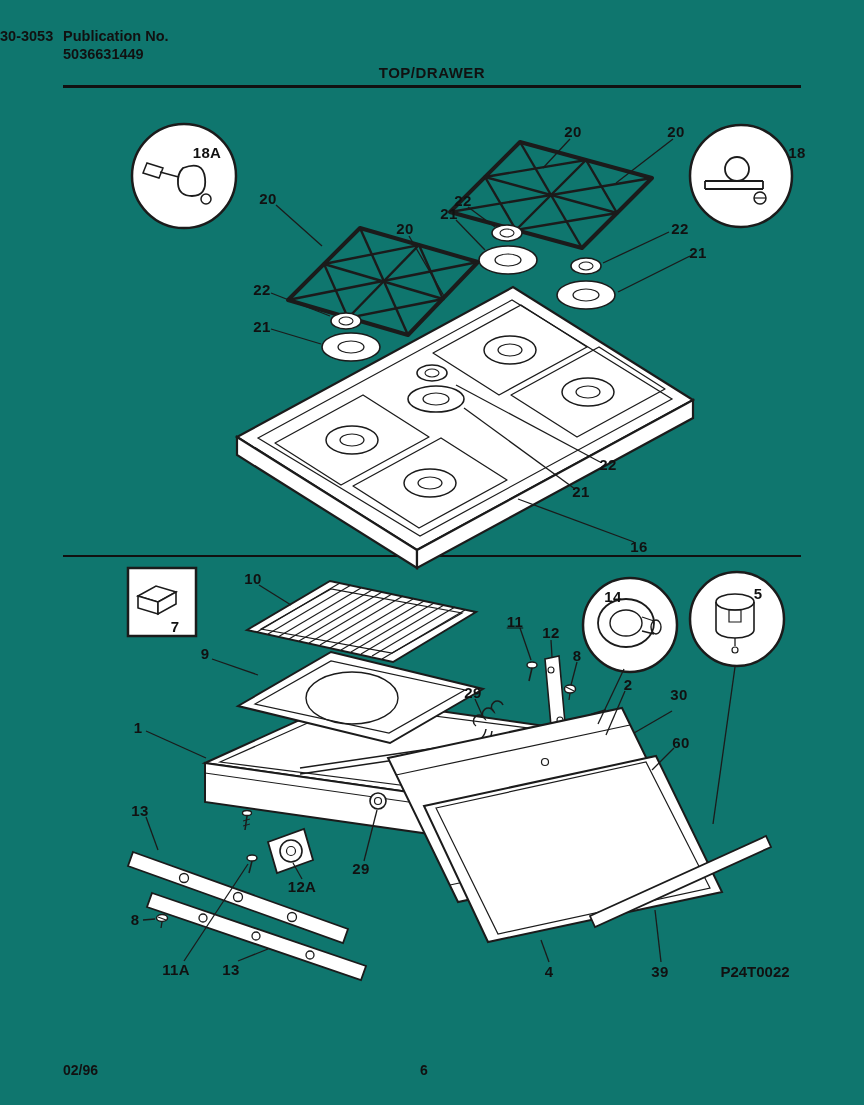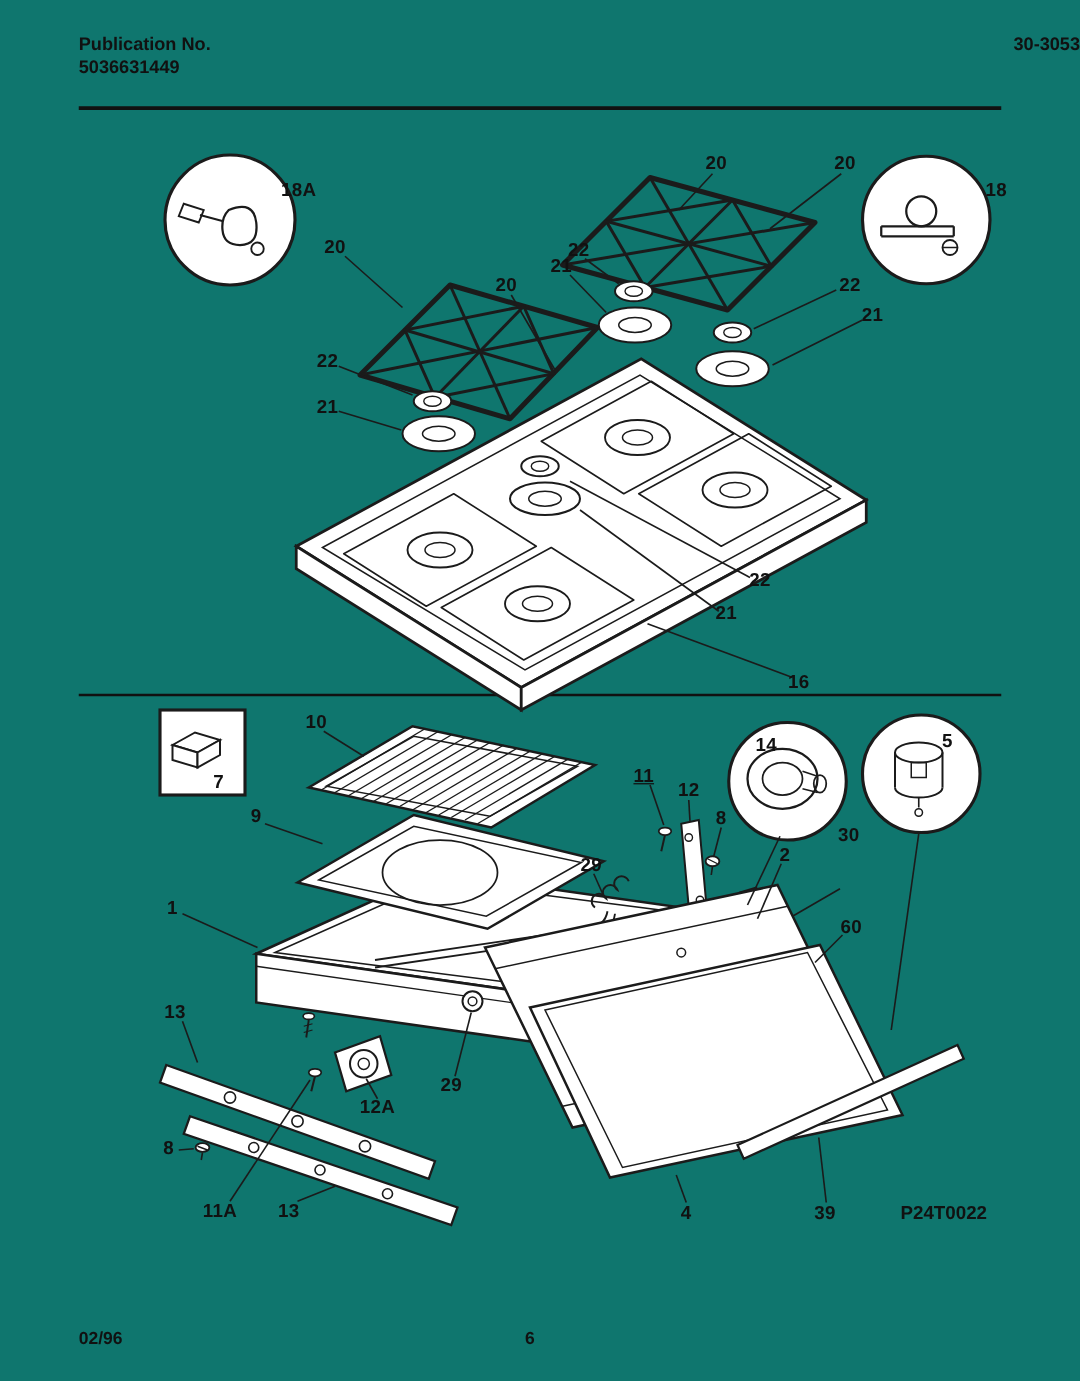--- a/index.html
+++ b/index.html
@@ -6,21 +6,21 @@
   html, body { background:#ffffff; }
   .page {
     position:relative; width:864px; height:1105px; margin:0 auto;
     background:#0f766e; color:#111;
     font-family:"Liberation Sans", sans-serif;
     overflow:hidden;
   }
   .abs { position:absolute; }
   .hdr-label   { left:63px;  top:28px;  font-size:14.5px; font-weight:bold; }
   .hdr-num     { left:63px;  top:46px;  font-size:14.5px; font-weight:bold; }
-  .hdr-doc     { left:0;     top:28px;  width:864px; text-align:right; font-size:14.5px; font-weight:bold; }
+  .hdr-doc     { left:0;     top:28px;  width:864px; text-align:left; font-size:14.5px; font-weight:bold; }
   .hdr-title   { left:0;     top:64px;  width:864px; text-align:center; font-size:15px;   font-weight:bold; letter-spacing:0.5px; }
   .rule        { left:63px;  top:85px;  width:738px; height:3px;  background:#111; }
   .divider     { left:63px;  top:555px; width:738px; height:2px;  background:#111; }
   .part-code   { left:755px; top:971px; transform:translate(-50%,-50%); font-size:15px; font-weight:bold; }
   .ftr-date    { left:63px;  top:1062px; font-size:14px; font-weight:bold; }
   .ftr-page    { left:0;     top:1062px; width:848px; text-align:center; font-size:14px; font-weight:bold; }
   .callout {
     position:absolute; transform:translate(-50%,-50%);
     font-size:15px; font-weight:bold; letter-spacing:0.3px; white-space:nowrap;
   }
@@ -29,20 +29,21 @@
   svg .wt  { stroke:#1b1b1b; fill:#ffffff; }
 </style>
 </head>
 <body>
 
 <div class="page">
 
   <div class="abs hdr-label">Publication No.</div>
   <div class="abs hdr-num">5036631449</div>
   <div class="abs hdr-doc">30-3053</div>
+  <div class="abs hdr-title">TOP/DRAWER</div>
   <div class="abs rule"></div>
   <div class="abs divider"></div>
 
   <svg class="diagram" viewBox="0 0 864 1105">
 
     <g>
       <polygon class="wt" stroke-width="2.2" points="237,437 513,287 693,400 417,550"></polygon>
       <polygon class="wt" stroke-width="2.2" points="237,437 417,550 417,568 237,455"></polygon>
       <polygon class="wt" stroke-width="2.2" points="417,550 693,400 693,418 417,568"></polygon>
       <polygon class="ln" stroke-width="1.2" points="258,438 512,300 672,399 420,536"></polygon>
@@ -306,21 +307,21 @@
       <line x1="184" y1="961" x2="248" y2="864"></line>
       <line x1="238" y1="961" x2="268" y2="949"></line>
       <line x1="549" y1="962" x2="541" y2="940"></line>
       <line x1="661" y1="962" x2="655" y2="910"></line>
       <line x1="624" y1="669" x2="598" y2="724"></line>
       <line x1="735" y1="667" x2="713" y2="824"></line>
     </g>
   </svg>
 
   <div id="callouts">
-      <div class="callout" style="left: 207px; top: 152px; margin-left: 32px;">18A</div>
+      <div class="callout" style="left: 207px; top: 152px;">18A</div>
       <div class="callout" style="left: 768px; top: 152px; margin-left: 29px;">18</div>
       <div class="callout" style="left: 573px; top: 131px;">20</div>
       <div class="callout" style="left: 676px; top: 131px;">20</div>
       <div class="callout" style="left: 268px; top: 198px;">20</div>
       <div class="callout" style="left: 405px; top: 228px;">20</div>
       <div class="callout" style="left: 463px; top: 200px;">22</div>
       <div class="callout" style="left: 449px; top: 213px;">21</div>
       <div class="callout" style="left: 680px; top: 228px;">22</div>
       <div class="callout" style="left: 698px; top: 252px;">21</div>
       <div class="callout" style="left: 262px; top: 289px;">22</div>
@@ -331,21 +332,21 @@
       <div class="callout" style="left: 253px; top: 578px;">10</div>
       <div class="callout" style="left: 175px; top: 626px;">7</div>
       <div class="callout" style="left: 613px; top: 596px;">14</div>
       <div class="callout" style="left: 758px; top: 593px;">5</div>
       <div class="callout" style="left: 205px; top: 653px;">9</div>
       <div class="callout" style="left: 515px; top: 621px; text-decoration: underline;">11</div>
       <div class="callout" style="left: 551px; top: 632px;">12</div>
       <div class="callout" style="left: 577px; top: 655px;">8</div>
       <div class="callout" style="left: 628px; top: 684px;">2</div>
       <div class="callout" style="left: 473px; top: 692px;">29</div>
-      <div class="callout" style="left: 679px; top: 668px; text-align: center;">30</div>
+      <div class="callout" style="left: 679px; top: 694px; text-align: center;">30</div>
       <div class="callout" style="left: 138px; top: 727px;">1</div>
       <div class="callout" style="left: 681px; top: 742px;">60</div>
       <div class="callout" style="left: 140px; top: 810px;">13</div>
       <div class="callout" style="left: 361px; top: 868px;">29</div>
       <div class="callout" style="left: 302px; top: 886px;">12A</div>
       <div class="callout" style="left: 135px; top: 919px;">8</div>
       <div class="callout" style="left: 176px; top: 969px; text-align: right;">11A</div>
       <div class="callout" style="left: 231px; top: 969px;">13</div>
       <div class="callout" style="left: 549px; top: 971px;">4</div>
       <div class="callout" style="left: 660px; top: 971px;">39</div>

